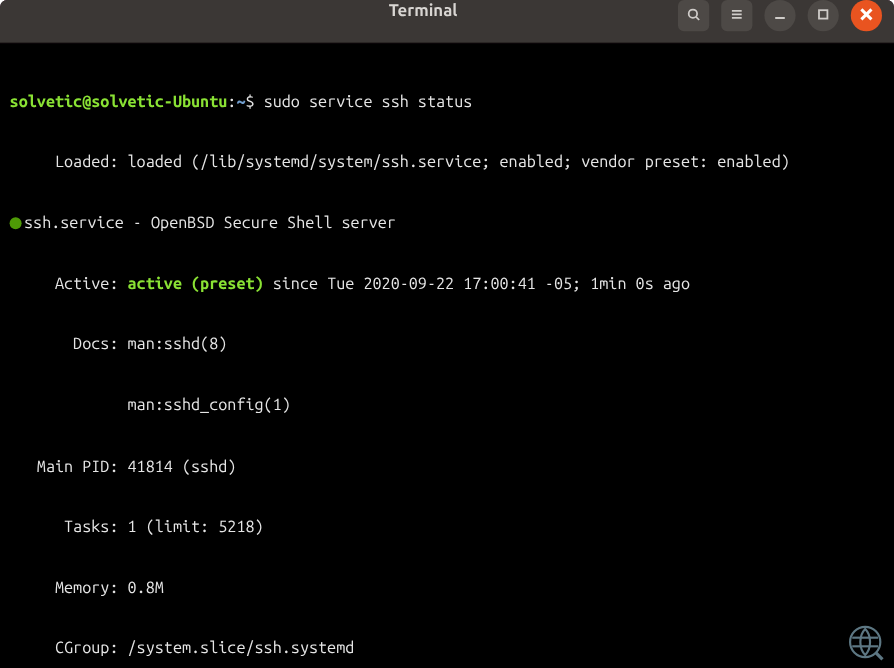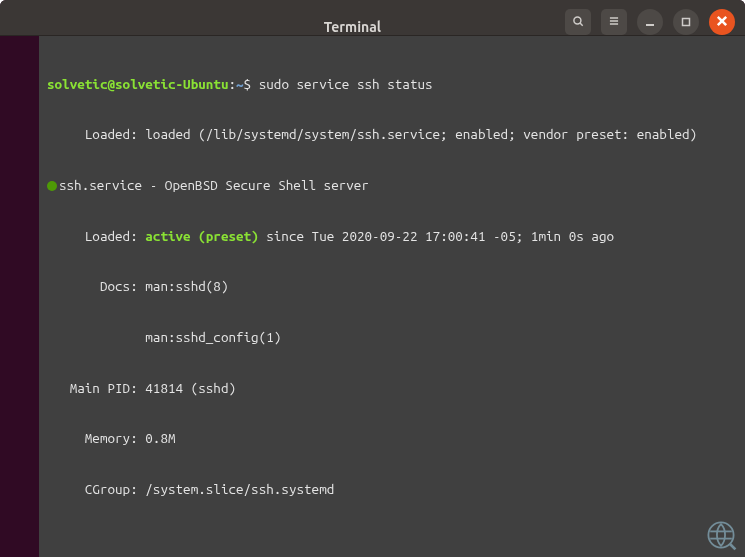--- a/index.html
+++ b/index.html
@@ -16,21 +16,21 @@
       background: #300a24;
       display: flex;
       flex-direction: column;
       border-radius: 6px 6px 0 0;
       overflow: hidden;
     }
     .titlebar {
       background: #3b3735;
       height: 36px;
       display: flex;
-      align-items: flex-end;
+      align-items: flex-start;
       justify-content: space-between;
       padding: 0 10px;
       border-bottom: 1px solid #2a2624;
     }
     .titlebar-left { width: 130px; }
     .titlebar-title {
       color: #d9d6d3;
       font-family: Ubuntu, sans-serif;
       font-size: 14px;
       font-weight: 600;
@@ -55,28 +55,27 @@
       color: #cfccc9;
       font-size: 13px;
       cursor: pointer;
     }
     .title-btn.square { border-radius: 5px; }
     .title-btn.close { background: #e95420; color: #fff; }
     .title-btn svg { width: 14px; height: 14px; }
     .title-btn.win svg { width: 10px; height: 10px; }
     .terminal-body {
       flex: 1;
-      background: #404040;
+      background: #000000;
       padding: 6px 8px;
       font-size: 13.5px;
       line-height: 1.25;
       color: #e6e6e6;
       white-space: pre;
       overflow: hidden;
-      margin-left: 39px;
     }
     .line { display: block; white-space: pre; }
     .prompt-user { color: #8ae234; font-weight: bold; }
     .prompt-path { color: #729fcf; font-weight: bold; }
     .prompt-dollar { color: #e6e6e6; }
     .cmd { color: #e6e6e6; }
     .bullet {
       display: inline-block;
       width: 10px;
       height: 10px;
@@ -143,24 +142,25 @@
             </svg>
         </span>
       </div>
     </div>
   </div>
 
   <div class="terminal-body">
     <span class="line"><span class="prompt-user">solvetic@solvetic-Ubuntu</span><span class="prompt-dollar">:</span><span class="prompt-path">~</span><span class="prompt-dollar">$</span> <span class="cmd">sudo service ssh status</span></span>
     <span class="line">     Loaded: loaded (/lib/systemd/system/ssh.service; enabled; vendor preset: enabled)</span>
     <span class="line"><span class="bullet"></span><span>ssh.service - OpenBSD Secure Shell server</span></span>
-    <span class="line"><span>     Loaded: </span><span class="active-green">active (preset)</span><span> since Tue 2020-09-22 17:00:41 -05; 1min 0s ago</span></span>
+    <span class="line"><span>     Active: </span><span class="active-green">active (preset)</span><span> since Tue 2020-09-22 17:00:41 -05; 1min 0s ago</span></span>
     <span class="line">       Docs: man:sshd(8)</span>
     <span class="line">             man:sshd_config(1)</span>
     <span class="line">   Main PID: 41814 (sshd)</span>
+    <span class="line">      Tasks: 1 (limit: 5218)</span>
     <span class="line">     Memory: 0.8M</span>
     <span class="line">     CGroup: /system.slice/ssh.systemd</span>
     
     <span class="line"></span>
     
     
     
     
     
   </div>

